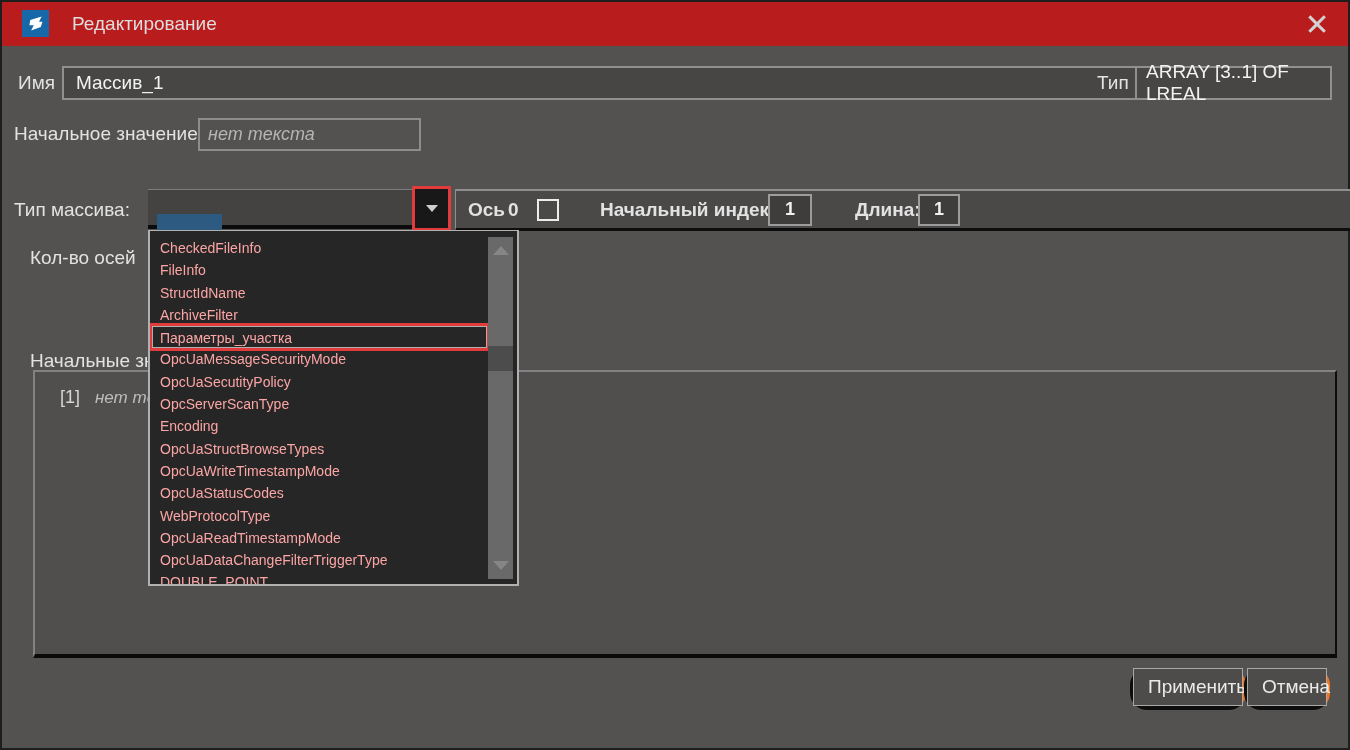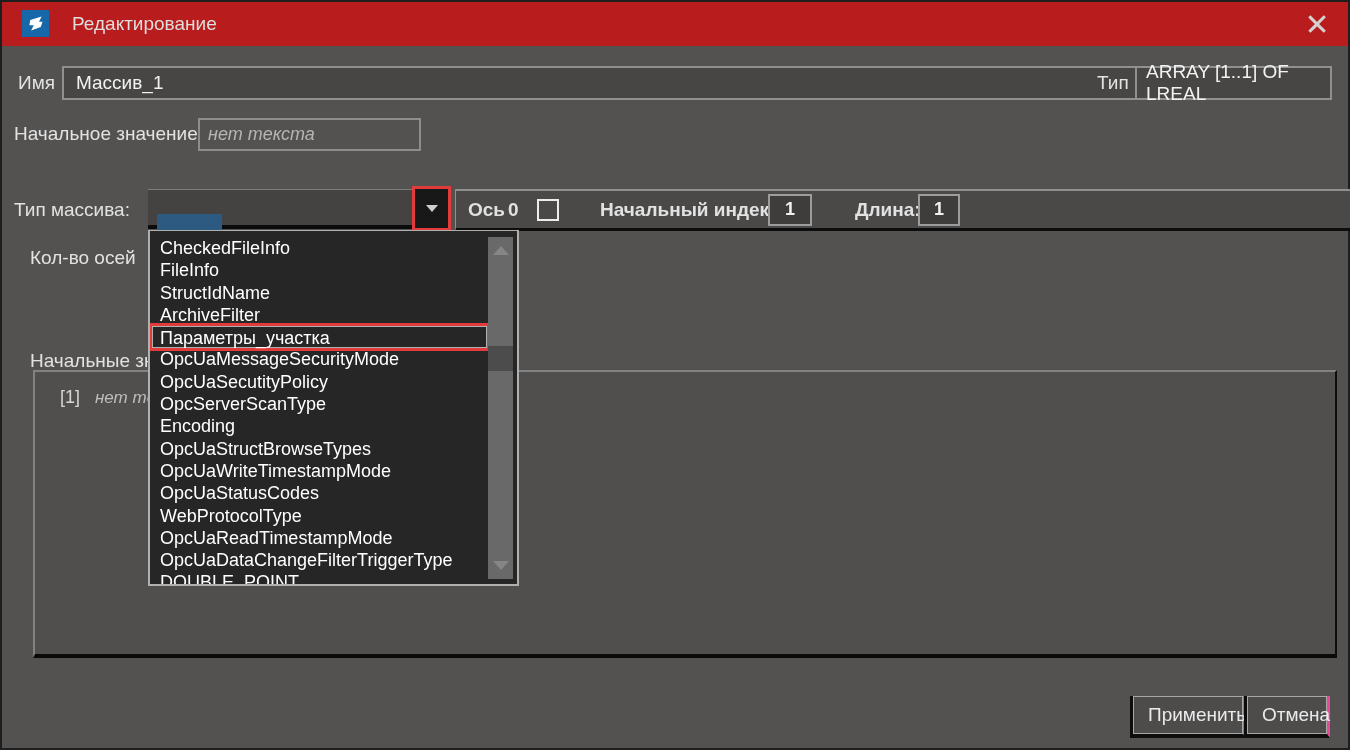--- a/index.html
+++ b/index.html
@@ -68,34 +68,34 @@
   #values-panel { left:33px; top:370px; width:1304px; height:288px; background:#504f4e;
                   border-top:2px solid #828282; border-left:2px solid #828282;
                   border-right:2px solid #0d0d0d; border-bottom:4px solid #0a0a0a; }
   #bracket-label { left:25px; top:15px; font-size:18px; color:#d5d5d5; }
   #values-placeholder { left:60px; top:16px; font-size:17px; font-style:italic; color:#bdbdbd; }
 
   
   #dropdown { left:148px; top:230px; width:371px; height:356px; background:#262626;
               border:2px solid #b0b0b0; border-top-width:1px; overflow:hidden; }
   #dd-list { position:absolute; left:0; top:0; right:0; bottom:0; padding:6px 32px 0 10px; }
-  .dd-item { height: 22.3px; font-size:18px; line-height:22.3px; color:#ffffff; white-space:nowrap; }
+  .dd-item { height: 22.3px; font-size:14px; line-height:22.3px; color:#fca5a5; white-space:nowrap; }
   .dd-item.highlighted { position:relative; border:1px solid #b0b0b0; box-shadow:0 0 0 3px #e23b3b;
                          margin-left:-8px; padding-left:7px; margin-right:-2px; }
   #dd-scrollbar { position:absolute; right:4px; top:6px; width:25px; height:342px; background:#696969; }
   .scroll-arrow-up { position:absolute; top:9px; left:50%; transform:translateX(-50%);
                      width:0; height:0; border-left:8px solid transparent; border-right:8px solid transparent;
                      border-bottom:9px solid #868686; }
   .scroll-arrow-down { position:absolute; bottom:9px; left:50%; transform:translateX(-50%);
                        width:0; height:0; border-left:8px solid transparent; border-right:8px solid transparent;
                        border-top:9px solid #868686; }
   #dd-thumb { position:absolute; top:109px; left:0; width:100%; height:25px; background:#4c4c4c; }
 
   
-  .btn-wrap { top:696px; border-left:3px solid #0d0d0d; border-right:3px solid #ec4899; border-bottom:4px solid #0d0d0d; }
+  .btn-wrap { top:668px; border-left:3px solid #0d0d0d; border-right:3px solid #f97316; border-bottom:4px solid #0d0d0d;border-radius:17px; }
   #apply-wrap { left:1130px; }
   #cancel-wrap { left:1244px; }
   .btn { height:38px; background:#4d4c4b; border:1px solid #a8a8a8; color:#eaeaea;
          font-size:19px; font-family:"Liberation Sans",sans-serif; padding:0 14px; cursor:default; }
   #apply-btn { width:110px; } #cancel-btn { width:80px; }
 </style>
 </head>
 <body>
 
 <div id="window">
@@ -106,21 +106,21 @@
         <path d="M6 8 L19 4 L16 10 L20 10 L18 16 L7 20 L10 14 L5 14 Z" fill="#ffffff"></path>
       </svg>
     </div>
     <div id="title" class="abs">Редактирование</div>
     <div id="close-btn" class="abs">✕</div>
   </div>
 
   <div id="name-label" class="abs label">Имя</div>
   <input id="name-input" class="abs box" type="text" value="Массив_1" style="">
   <div id="type-label" class="abs label">Тип</div>
-  <div id="type-box" class="abs box">ARRAY [1..1] OF LREAL</div>
+  <div id="type-box" class="abs box">ARRAY [3..1] OF LREAL</div>
 
   <div id="init-label" class="abs label">Начальное значение</div>
   <input id="init-input" class="abs flat-input" type="text" placeholder="нет текста" style="">
 
   <div id="arraytype-label" class="abs label">Тип массива:</div>
   <div id="combo" class="abs">
     <span id="combo-value">LREAL</span>
   </div>
   <div id="combo-btn-annotation" class="abs">
     <div id="combo-btn">

